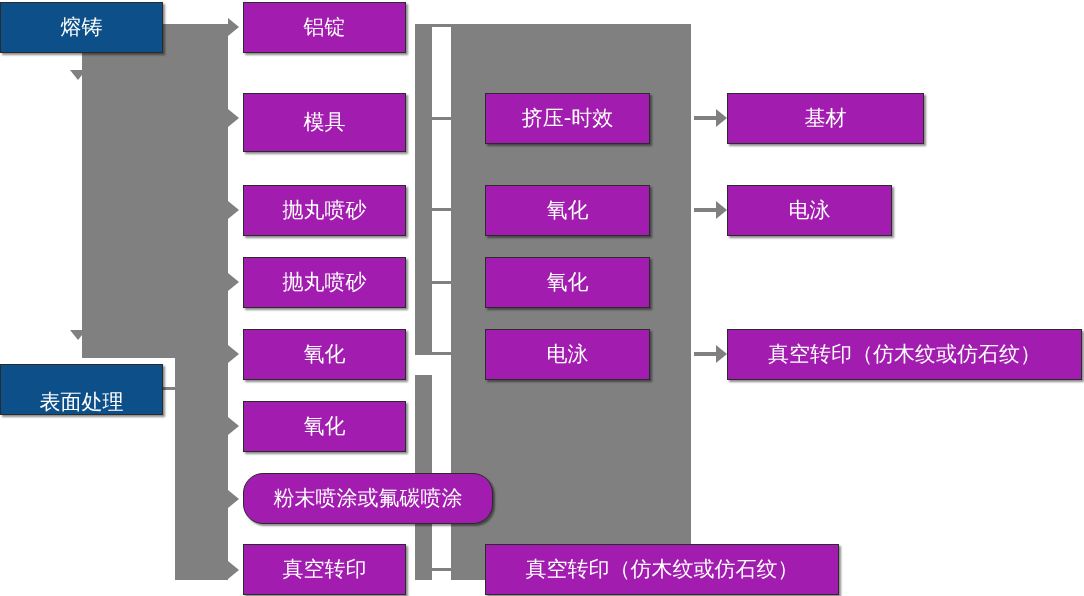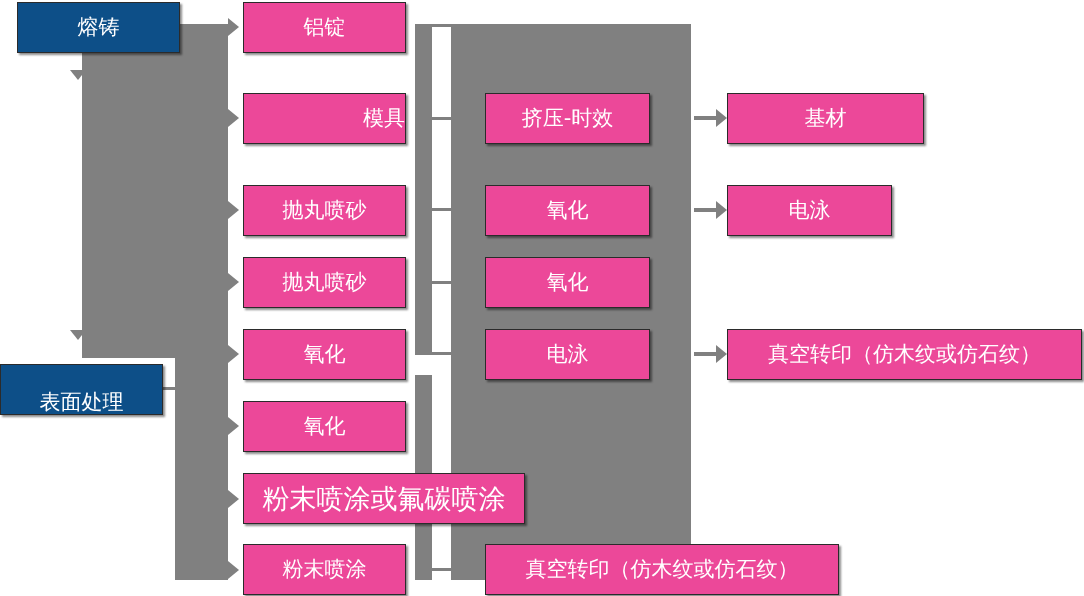--- a/index.html
+++ b/index.html
@@ -48,21 +48,21 @@
     box-sizing:border-box;
     display:flex;align-items:center;justify-content:center;
     color:#ffffff;
     border:1px solid #2b2b2b;
     text-align:center;
     line-height:1.1;
     white-space:nowrap;
     box-shadow:2px 2px 2px rgba(0,0,0,.45);
   }
   .node.dark{background:#0d4f88;}
-  .node.light{background:#ec4899;}
+  .node.light{background:#a21caf;}
   .node .label{pointer-events:none;}
 </style>
 </head>
 <body>
 
 <div id="stage">
 
   <div class="gray" style="left:82px;top:24px;width:146px;height:334px;"></div>
 
   <div class="gray" style="left:175px;top:358px;width:53px;height:222px;"></div>
@@ -99,50 +99,50 @@
   </div>
   <div class="thin-arrow" style="left:694px;top:201px;width:33px;">
     <div class="stem" style="width:22px;"></div>
       <div class="head" style="left:22px;"></div>
   </div>
   <div class="thin-arrow" style="left:694px;top:345px;width:33px;">
     <div class="stem" style="width:22px;"></div>
       <div class="head" style="left:22px;"></div>
   </div>
 
-  <div class="node dark" style="left:0px;top:2px;width:163px;height:51px;font-size:21px;margin-left:17px;">
+  <div class="node dark" style="left:0px;top:2px;width:163px;height:51px;font-size:21px;">
     <span class="label">熔铸</span>
   </div>
   <div class="node dark" style="left:0px;top:364px;width:163px;height:51px;font-size:21px;align-items:flex-end;">
     <span class="label">表面处理</span>
   </div>
 
   <div class="node light" style="left:243px;top:2px;width:163px;height:51px;font-size:21px;">
     <span class="label">铝锭</span>
   </div>
-  <div class="node light" style="left:243px;top:93px;width:163px;height:51px;font-size:21px;justify-content:flex-end;">
+  <div class="node light" style="left:243px;top:93px;width:163px;height:59px;font-size:21px;">
     <span class="label">模具</span>
   </div>
   <div class="node light" style="left:243px;top:185px;width:163px;height:51px;font-size:21px;">
     <span class="label">抛丸喷砂</span>
   </div>
   <div class="node light" style="left:243px;top:257px;width:163px;height:51px;font-size:21px;">
     <span class="label">抛丸喷砂</span>
   </div>
   <div class="node light" style="left:243px;top:329px;width:163px;height:51px;font-size:21px;">
     <span class="label">氧化</span>
   </div>
   <div class="node light" style="left:243px;top:401px;width:163px;height:51px;font-size:21px;">
     <span class="label">氧化</span>
   </div>
-  <div class="node light" style="left:243px;top:473px;width:282px;height:51px;font-size:27px;">
+  <div class="node light" style="left:243px;top:473px;width:250px;height:51px;font-size:21px;border-radius:20px;">
     <span class="label">粉末喷涂或氟碳喷涂</span>
   </div>
   <div class="node light" style="left:243px;top:544px;width:163px;height:51px;font-size:21px;">
-    <span class="label">粉末喷涂</span>
+    <span class="label">真空转印</span>
   </div>
 
   <div class="node light" style="left:485px;top:93px;width:165px;height:51px;font-size:21px;">
     <span class="label">挤压-时效</span>
   </div>
   <div class="node light" style="left:485px;top:185px;width:165px;height:51px;font-size:21px;">
     <span class="label">氧化</span>
   </div>
   <div class="node light" style="left:485px;top:257px;width:165px;height:51px;font-size:21px;">
     <span class="label">氧化</span>

